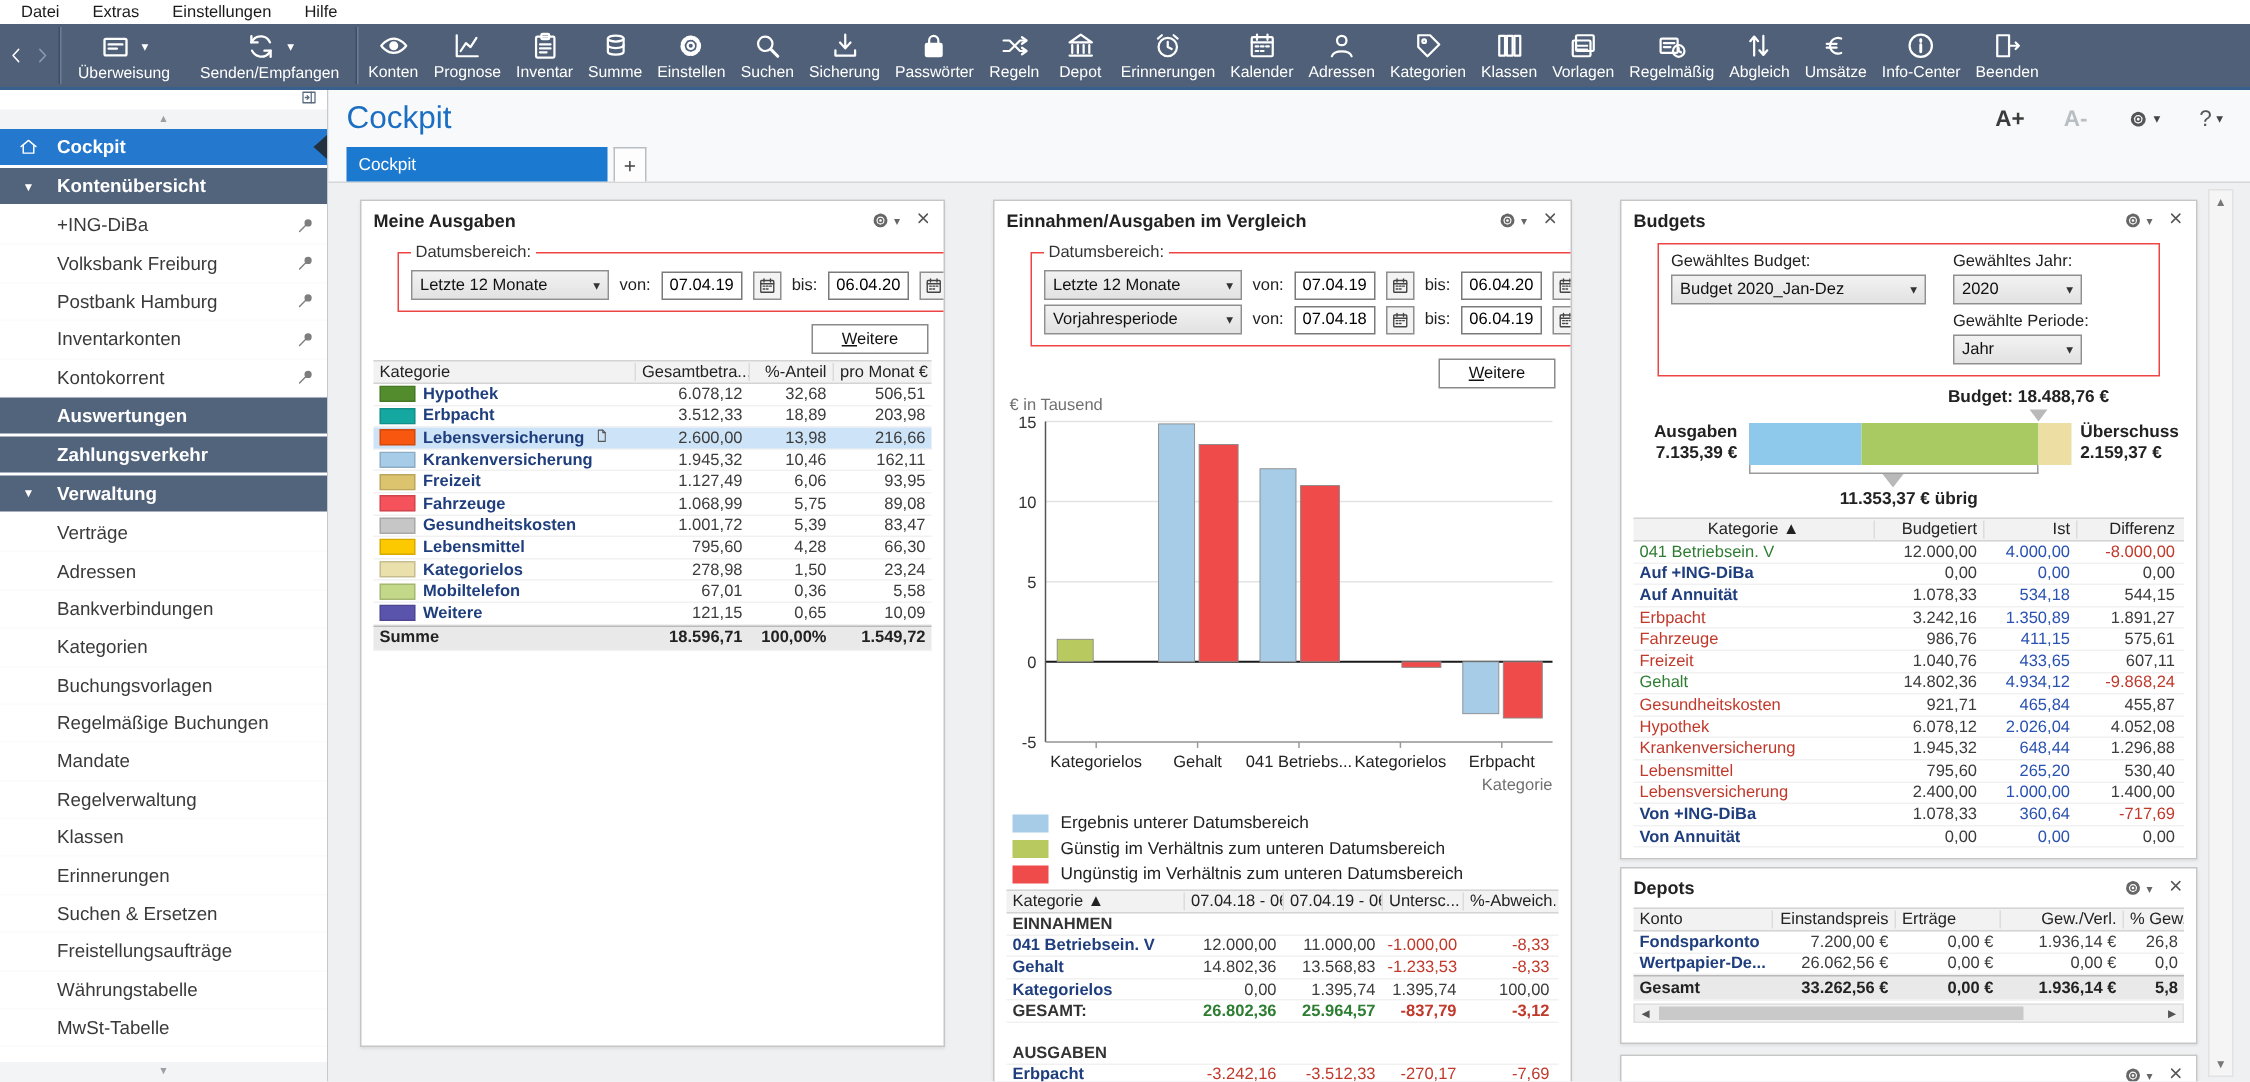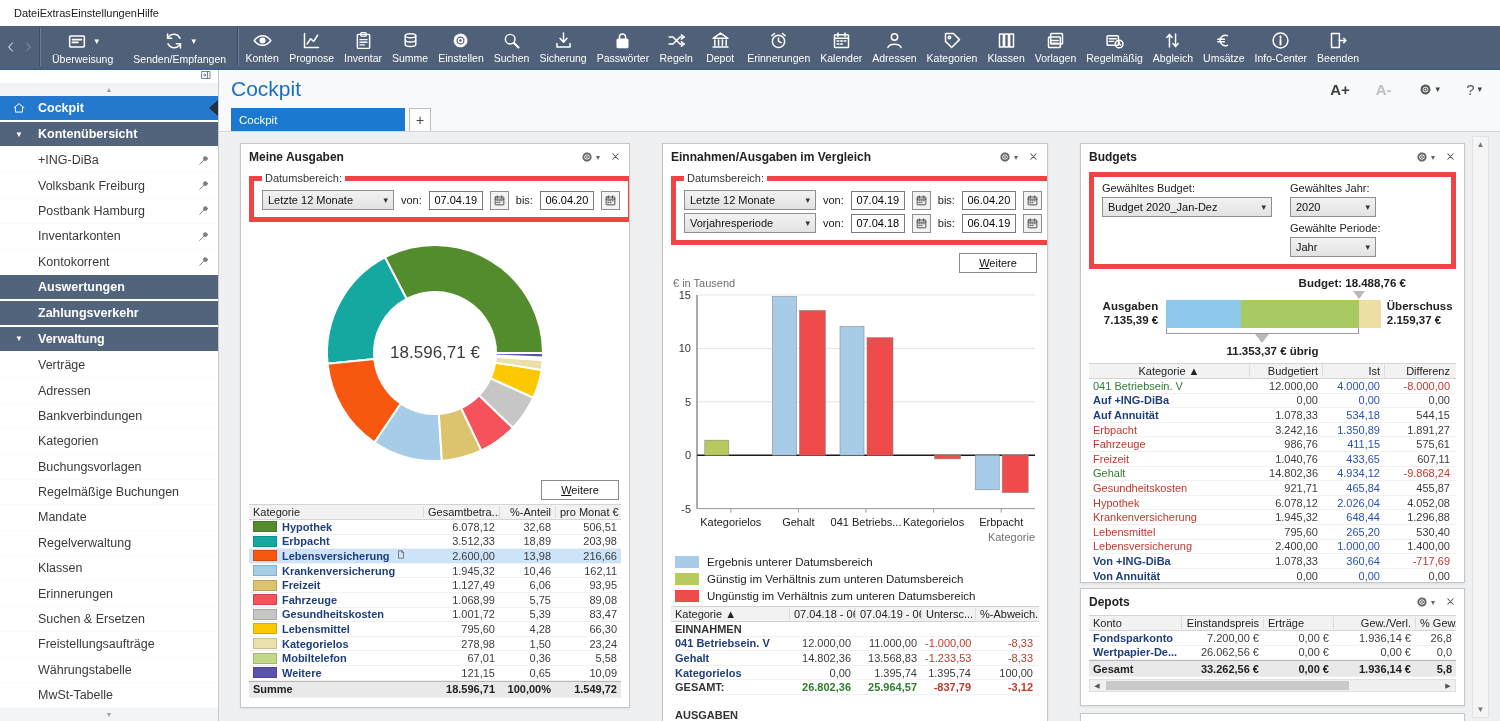--- a/index.html
+++ b/index.html
@@ -1,20 +1,20 @@
 <!DOCTYPE html>
 <html><head>
 <meta charset="utf-8">
 <style>
   * { margin:0; padding:0; box-sizing:border-box; }
   html,body { width:1500px; height:721px; overflow:hidden; font-family:"Liberation Sans",sans-serif; background:#eef0f1; }
   #app { width:1500px; height:721px; display:flex; flex-direction:column; }
 
   
-  .menubar { height:26px; background:#fff; display:flex; align-items:center; padding-left:14px; font-size:11px; color:#1a1a1a; }
+  .menubar { height:16px; background:#fff; display:flex; align-items:center; gap:22px; padding-left:14px; font-size:11px; color:#1a1a1a; }
   .menubar span { cursor:default; }
 
   
   .toolbar { height:44px; background:#4f6078; display:flex; align-items:stretch; color:#fff; border-bottom:2px solid #37608f; }
   .navarrows { display:flex; align-items:center; padding:0 2px; }
   .navbtn { width:17px; height:34px; display:flex; align-items:center; justify-content:center; }
   .navbtn svg { width:14px; height:14px; }
   .navbtn.disabled { color:#8c9bb0; }
   .tsep { width:2px; margin:2px 1px; background:linear-gradient(to right,#3c4d66 50%,#6c7d95 50%); }
   .bigbtn { display:flex; flex-direction:column; align-items:center; justify-content:center; padding:0 10px; }
@@ -66,21 +66,21 @@
   .panel { position:absolute; background:#fff; border:1px solid #c6c6c6; box-shadow:0 1px 2px rgba(0,0,0,.08); overflow:hidden; }
   .ptitle { height:26px; display:flex; align-items:center; padding:0 8px; }
   .ptitle .t { font-size:12px; font-weight:bold; color:#222; }
   .pt-actions { margin-left:auto; display:flex; align-items:center; gap:10px; color:#666; }
   .pt-actions svg { width:14px; height:14px; }
   .pt-g { display:flex; align-items:center; gap:2px; }
   .pt-g .c { font-size:8px; }
   .px { color:#555; }
   .px svg { width:11px; height:11px; }
 
-  fieldset.fset { margin:2px 8px 6px; border:5px solid #ef4444; padding:3px 8px 7px; }
+  fieldset.fset { margin:2px 24px 6px; border:1px solid #ef4444; padding:3px 8px 7px; }
   fieldset.fset legend { font-size:11px; color:#333; padding:0 3px; }
   .drow { display:flex; align-items:center; gap:7px; margin-top:3px; }
   .gsel { width:132px; height:20px; background:linear-gradient(#f2f2f2,#e2e2e2); border:1px solid #8f8f8f; display:flex; align-items:center; font-size:11px; color:#111; padding:0 5px; }
   .gsel .cr { margin-left:auto; font-size:9px; color:#333; }
   .dlab { font-size:11px; color:#222; }
   .dinput { width:54px; height:19px; border:1px solid #7a7a7a; background:#fff; font-size:11px; display:flex; align-items:center; justify-content:center; color:#000; }
   .calbtn { width:19px; height:19px; border:1px solid #8f8f8f; background:#f3f3f3; display:flex; align-items:center; justify-content:center; color:#444; }
   .calbtn svg { width:13px; height:13px; }
   .btn-wt { width:78px; height:20px; border:1px solid #8a8a8a; background:#fff; font-size:11px; color:#111; display:flex; align-items:center; justify-content:center; }
   .btn-wt u { text-decoration:underline; }
@@ -532,36 +532,20 @@
               <div class="dinput">06.04.20</div>
               <div class="calbtn">
                   <svg viewBox="0 0 24 24" width="13" height="13" fill="none" stroke="#444" stroke-width="1.7" stroke-linecap="round" stroke-linejoin="round" style="color:#444">
                     <rect x="4" y="5.5" width="16" height="14.5" rx="1"></rect>
                     <path d="M4 9.5h16M8 3.5v4M16 3.5v4"></path>
                     <path d="M7 12.5h2M11 12.5h2M15 12.5h2M7 16h2M11 16h2"></path>
                   </svg>
                 </div>
             </div>
           </fieldset>
-          <div class="donut-wrap">
-            <svg id="donut" width="250" height="250" viewBox="0 0 250 250">
-                <path d="M233.00,125.00 A108,108 0 0 0 74.88,29.33 L96.69,70.97 A61,61 0 0 1 186.00,125.00 Z" fill="#538c2d" stroke="#fff" stroke-width="2"></path>
-                <path d="M74.88,29.33 A108,108 0 0 0 17.53,135.64 L64.30,131.01 A61,61 0 0 1 96.69,70.97 Z" fill="#14a8a0" stroke="#fff" stroke-width="2"></path>
-                <path d="M17.53,135.64 A108,108 0 0 0 64.58,214.51 L90.87,175.56 A61,61 0 0 1 64.30,131.01 Z" fill="#f8570f" stroke="#fff" stroke-width="2"></path>
-                <path d="M64.58,214.51 A108,108 0 0 0 131.85,232.78 L128.87,185.88 A61,61 0 0 1 90.87,175.56 Z" fill="#a6cce8" stroke="#fff" stroke-width="2"></path>
-                <path d="M131.85,232.78 A108,108 0 0 0 171.41,222.52 L151.22,180.08 A61,61 0 0 1 128.87,185.88 Z" fill="#dcc36e" stroke="#fff" stroke-width="2"></path>
-                <path d="M171.41,222.52 A108,108 0 0 0 202.89,199.82 L168.99,167.26 A61,61 0 0 1 151.22,180.08 Z" fill="#f5525b" stroke="#fff" stroke-width="2"></path>
-                <path d="M202.89,199.82 A108,108 0 0 0 223.32,169.69 L180.53,150.24 A61,61 0 0 1 168.99,167.26 Z" fill="#c6c6c6" stroke="#fff" stroke-width="2"></path>
-                <path d="M223.32,169.69 A108,108 0 0 0 231.66,141.96 L185.24,134.58 A61,61 0 0 1 180.53,150.24 Z" fill="#fcc800" stroke="#fff" stroke-width="2"></path>
-                <path d="M231.66,141.96 A108,108 0 0 0 232.78,131.85 L185.88,128.87 A61,61 0 0 1 185.24,134.58 Z" fill="#e9e0ab" stroke="#fff" stroke-width="2"></path>
-                <path d="M232.78,131.85 A108,108 0 0 0 232.91,129.41 L185.95,127.49 A61,61 0 0 1 185.88,128.87 Z" fill="#c3d888" stroke="#fff" stroke-width="2"></path>
-                <path d="M232.91,129.41 A108,108 0 0 0 233.00,125.00 L186.00,125.00 A61,61 0 0 1 185.95,127.49 Z" fill="#5b54ad" stroke="#fff" stroke-width="2"></path>
-              </svg>
-            <div class="donut-center" id="donutCenter">18.596,71 €</div>
-          </div>
           <div class="wt-row">
               <button class="btn-wt" id="wt1">
                 <span><u>W</u>eitere</span>
               </button>
             </div>
           <div class="tbl" id="tblAusgaben">
               <div class="thead">
                 <div class="hc" style="flex: 1 1 0%;">Kategorie</div>
                 <div class="hc num" style="width: 76px;">Gesamtbetra...</div>
                 <div class="hc num" style="width: 56px;">%-Anteil</div>

